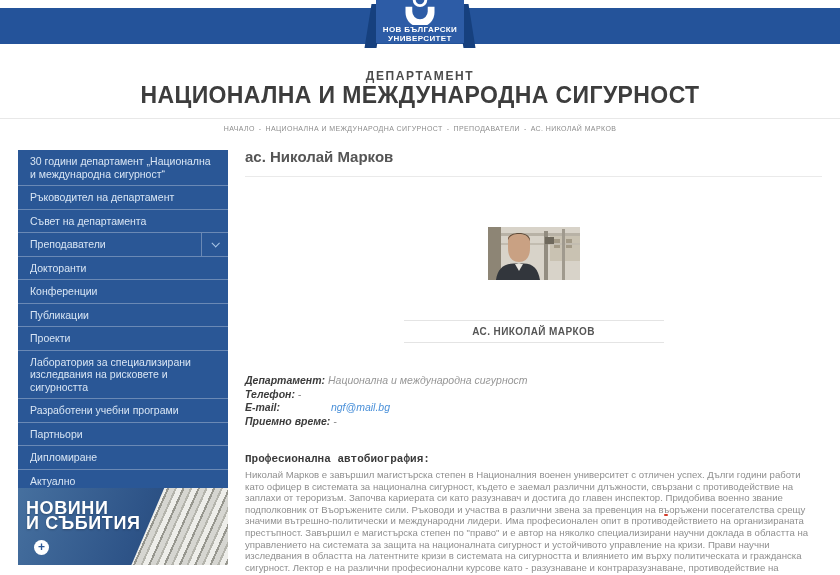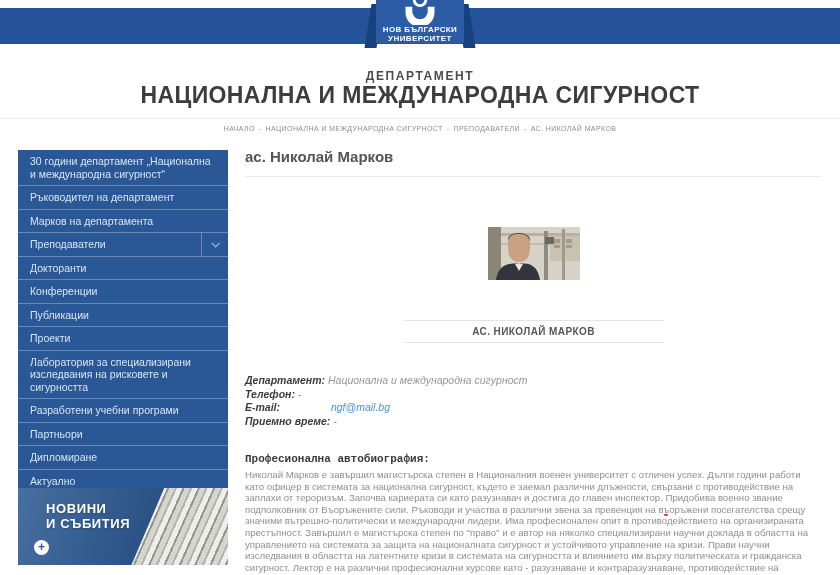--- a/index.html
+++ b/index.html
@@ -38,22 +38,22 @@
   .sub-toggle { width:27px; border-left:1px solid rgba(255,255,255,.3); display:flex; align-items:center; justify-content:center; }
   .chev { width:6px; height:6px; border-right:1.5px solid #a9c6e6; border-bottom:1.5px solid #a9c6e6;
           transform:rotate(45deg) translateY(-1px); }
 
   
   .news { position:absolute; left:18px; top:488px; width:210px; height:77px; overflow:hidden;
           background:linear-gradient(110deg,#46709f 0%,#2e5488 55%,#203f6b 100%); }
   .newspapers { position:absolute; right:0; top:0; bottom:0; width:46%;
                 background:repeating-linear-gradient(114deg,#eeeeea 0 5px,#97978f 5px 7px,#d6d6d1 7px 12px,#b4b4ac 12px 14px);
                 clip-path:polygon(34% 0, 100% 0, 100% 100%, 0 100%); }
-  .news-title { position:absolute; left:28px; top:13px; color:#ffffff; font-weight:bold;
-                font-size:13px; line-height:15px; letter-spacing:.6px; text-shadow:0 1px 2px rgba(0,0,0,.25); }
+  .news-title { position:absolute; left:8px; top:13px; color:#ffffff; font-weight:bold;
+                font-size:18px; line-height:15px; letter-spacing:.6px; text-shadow:0 1px 2px rgba(0,0,0,.25); }
   .news-plus { position:absolute; left:16px; top:52px; width:15px; height:15px; border-radius:50%;
                background:#ffffff; color:#2a5796; font-size:12px; font-weight:bold; line-height:14px;
                text-align:center; cursor:pointer; }
 
   
   .main { position:absolute; left:245px; top:148px; width:577px; }
   .page-title { font-size:15px; color:#555555; font-weight:bold; padding-bottom:11px; border-bottom:1px solid #eaeaea; }
   .photo-wrap { margin-top:50px; text-align:center; }
   .caption { width:260px; margin:36px auto 0 auto; text-align:center; border-top:1px solid #e4e4e4; border-bottom:1px solid #e4e4e4;
              padding:5px 0; font-size:10px; font-weight:bold; color:#565656; letter-spacing:.4px; }
@@ -90,21 +90,21 @@
   <div class="dept-title">НАЦИОНАЛНА И МЕЖДУНАРОДНА СИГУРНОСТ</div>
 
   <div class="crumb-rule"></div>
   <div class="breadcrumb">
     <a href="#">НАЧАЛО</a><span class="crumb-sep">-</span><a href="#">НАЦИОНАЛНА И МЕЖДУНАРОДНА СИГУРНОСТ</a><span class="crumb-sep">-</span><a href="#">ПРЕПОДАВАТЕЛИ</a><span class="crumb-sep">-</span><span>АС. НИКОЛАЙ МАРКОВ</span>
   </div>
 
   <div class="sidebar">
     <div class="side-item">30 години департамент „Национална и международна сигурност“</div>
     <div class="side-item">Ръководител на департамент</div>
-    <div class="side-item">Марков на департамента</div>
+    <div class="side-item">Съвет на департамента</div>
     <div class="side-item with-sub">
       <span class="sub-label">Преподаватели</span>
       <span class="sub-toggle">
           <span class="chev"></span>
         </span>
     </div>
     <div class="side-item">Докторанти</div>
     <div class="side-item">Конференции</div>
     <div class="side-item">Публикации</div>
     <div class="side-item">Проекти</div>

